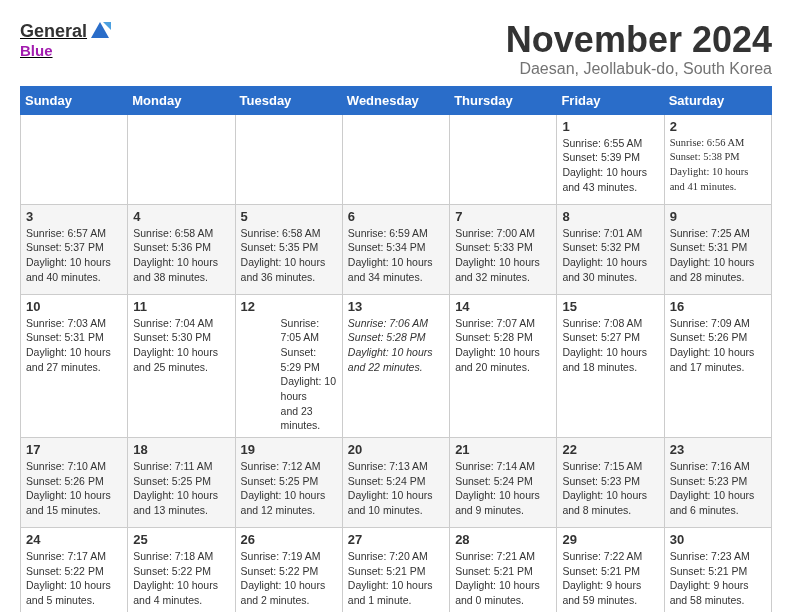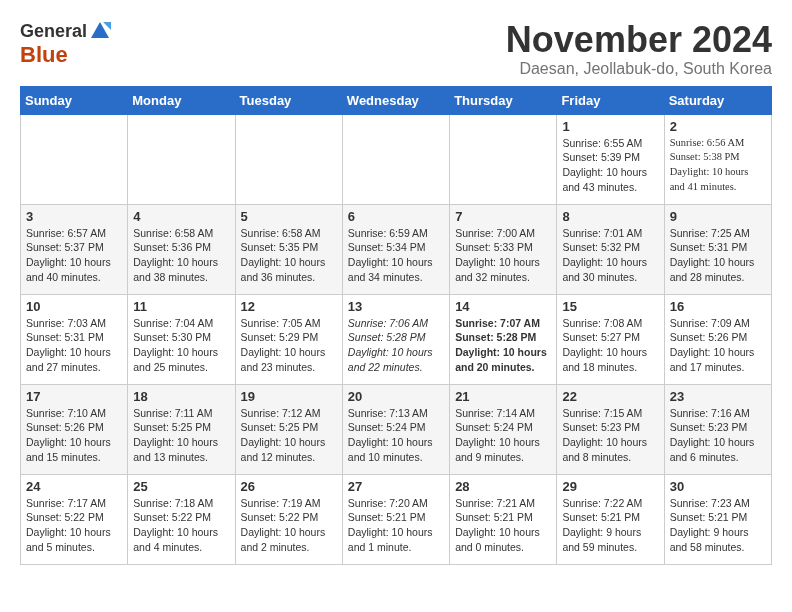--- a/index.html
+++ b/index.html
@@ -1,22 +1,22 @@
 <!DOCTYPE html>
 <html><head>
   <meta charset="utf-8">
   <style>
     * { box-sizing: border-box; margin: 0; padding: 0; }
     body { font-family: Arial, sans-serif; background: #fff; width: 792px; min-height: 612px; }
     .container { padding: 20px 20px 10px 20px; }
     .header-top { display: flex; align-items: flex-start; justify-content: space-between; margin-bottom: 4px; }
-    .logo { display: flex; flex-direction: column; align-items: flex-start; }
+    .logo { display: flex; flex-direction: column; align-items: flex-start; text-decoration: underline; }
     .logo-text { display: flex; align-items: center; }
     .logo-general { font-size: 18px; font-weight: bold; color: #333; }
-    .logo-blue { font-size: 22px; font-weight: bold; color: #c2410c; }
+    .logo-blue { font-size: 15px; font-weight: bold; color: #a21caf; }
     .logo-icon { width: 22px; height: 22px; margin-left: 2px; }
     .title-block { text-align: right; margin-left: 25px; }
     .cal-title { font-size: 36px; font-weight: bold; color: #333; line-height: 1.1; }
     .cal-subtitle { font-size: 16px; color: #737373; }
     .calendar { width: 100%; border-collapse: collapse; margin-top: 8px; }
     .calendar th { background: #2a6dc9; color: #fff; font-size: 13px; font-weight: bold; padding: 6px 4px; text-align: left; border: 1px solid #2a6dc9; }
     .calendar td { border: 1px solid #ccc; vertical-align: top; padding: 4px 5px; min-width: 100px; width: 107px; height: 90px; font-size: 11px; color: #333; background: #fff; }
     .calendar tr:nth-child(even) td { background: #f5f5f5; }
     .day-num { font-size: 13px; font-weight: bold; color: #333; margin-bottom: 2px; }
     .day-info { font-size: 10.5px; color: #333; line-height: 1.4; }
@@ -140,35 +140,35 @@
           </td>
           <td>
             <div class="day-num">11</div>
             <div class="day-info" style="white-space: pre-line;">Sunrise: 7:04 AM
 Sunset: 5:30 PM
 Daylight: 10 hours
 and 25 minutes.</div>
           </td>
           <td>
             <div class="day-num">12</div>
-            <div class="day-info" style="white-space: pre-line;">Sunrise: 7:05 AM
+            <div class="day-info" style="white-space: pre-line; margin-left: 40px;">Sunrise: 7:05 AM
 Sunset: 5:29 PM
 Daylight: 10 hours
 and 23 minutes.</div>
           </td>
           <td>
             <div class="day-num">13</div>
             <div class="day-info" style="white-space: pre-line; font-style: italic;">Sunrise: 7:06 AM
 Sunset: 5:28 PM
 Daylight: 10 hours
 and 22 minutes.</div>
           </td>
           <td>
             <div class="day-num">14</div>
-            <div class="day-info" style="white-space: pre-line; font-weight: bold;">Sunrise: 7:07 AM
+            <div class="day-info" style="white-space: pre-line;">Sunrise: 7:07 AM
 Sunset: 5:28 PM
 Daylight: 10 hours
 and 20 minutes.</div>
           </td>
           <td>
             <div class="day-num">15</div>
             <div class="day-info" style="white-space: pre-line;">Sunrise: 7:08 AM
 Sunset: 5:27 PM
 Daylight: 10 hours
 and 18 minutes.</div>

